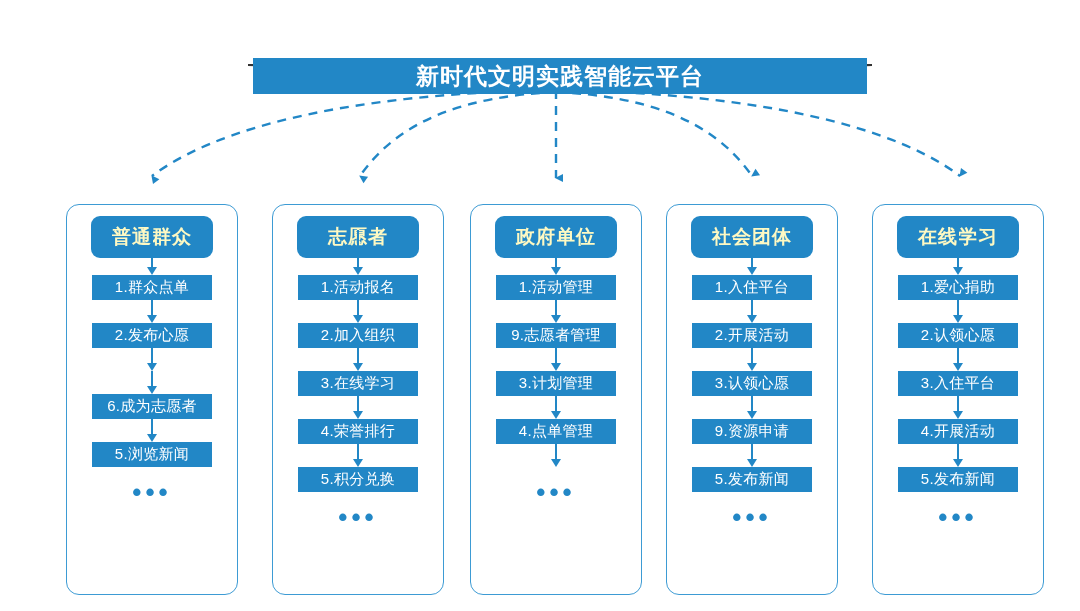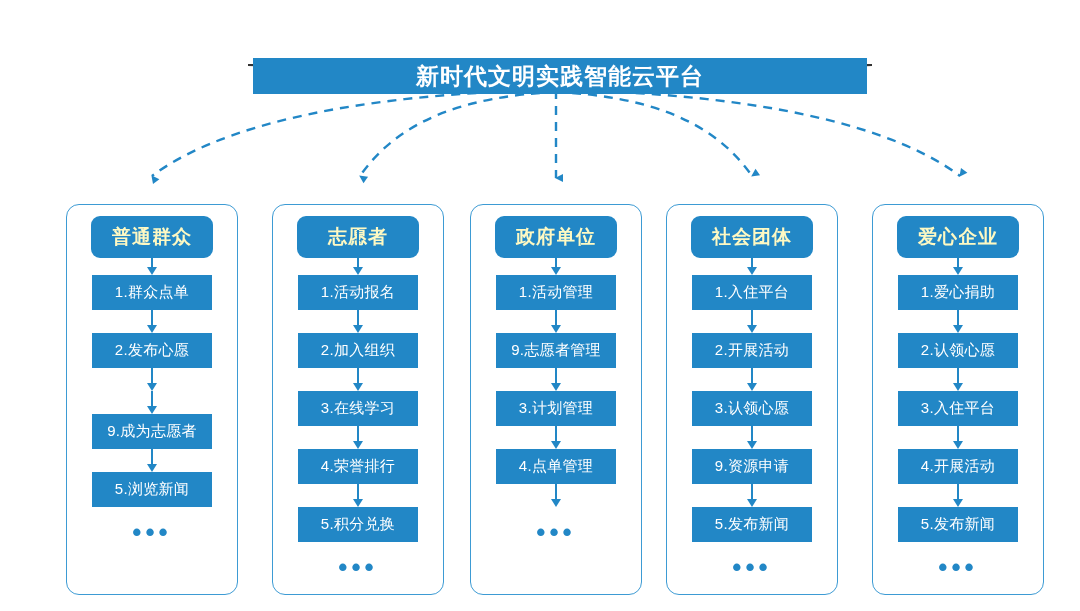--- a/index.html
+++ b/index.html
@@ -130,21 +130,21 @@
     margin-left: -5px;
     width: 0;
     height: 0;
     border-left: 5px solid transparent;
     border-right: 5px solid transparent;
     border-top: 8px solid #2287c6;
   }
   .step {
     margin: 0 auto;
     width: 120px;
-    height: 35px;
+    height: 25px;
     background: #2287c6;
     display: flex;
     align-items: center;
     justify-content: center;
     color: #ffffff;
     font-size: 15px;
     white-space: nowrap;
     letter-spacing: 0.3px;
   }
   .ellipsis {
@@ -207,21 +207,21 @@
         </div>
       <div class="step">2.发布心愿</div>
       <div class="step-gap">
           <span class="vline"></span>
           <span class="vhead"></span>
         </div>
       <div class="step-gap">
           <span class="vline"></span>
           <span class="vhead"></span>
         </div>
-      <div class="step">9.成为志愿者</div>
+      <div class="step">6.成为志愿者</div>
       <div class="step-gap">
           <span class="vline"></span>
           <span class="vhead"></span>
         </div>
       <div class="step">5.浏览新闻</div>
       <div class="ellipsis">•••</div>
     </div>
   </div>
 
   <div class="column" style="left:272px">
@@ -317,21 +317,21 @@
           <span class="vline"></span>
           <span class="vhead"></span>
         </div>
       <div class="step">5.发布新闻</div>
       <div class="ellipsis">•••</div>
     </div>
   </div>
 
   <div class="column" style="left:872px">
     <div class="col-frame"></div>
-    <div class="col-head">爱心企业</div>
+    <div class="col-head">在线学习</div>
     <div class="col-body">
       <div class="step-gap first">
           <span class="vline"></span>
           <span class="vhead"></span>
         </div>
       <div class="step">1.爱心捐助</div>
       <div class="step-gap">
           <span class="vline"></span>
           <span class="vhead"></span>
         </div>

